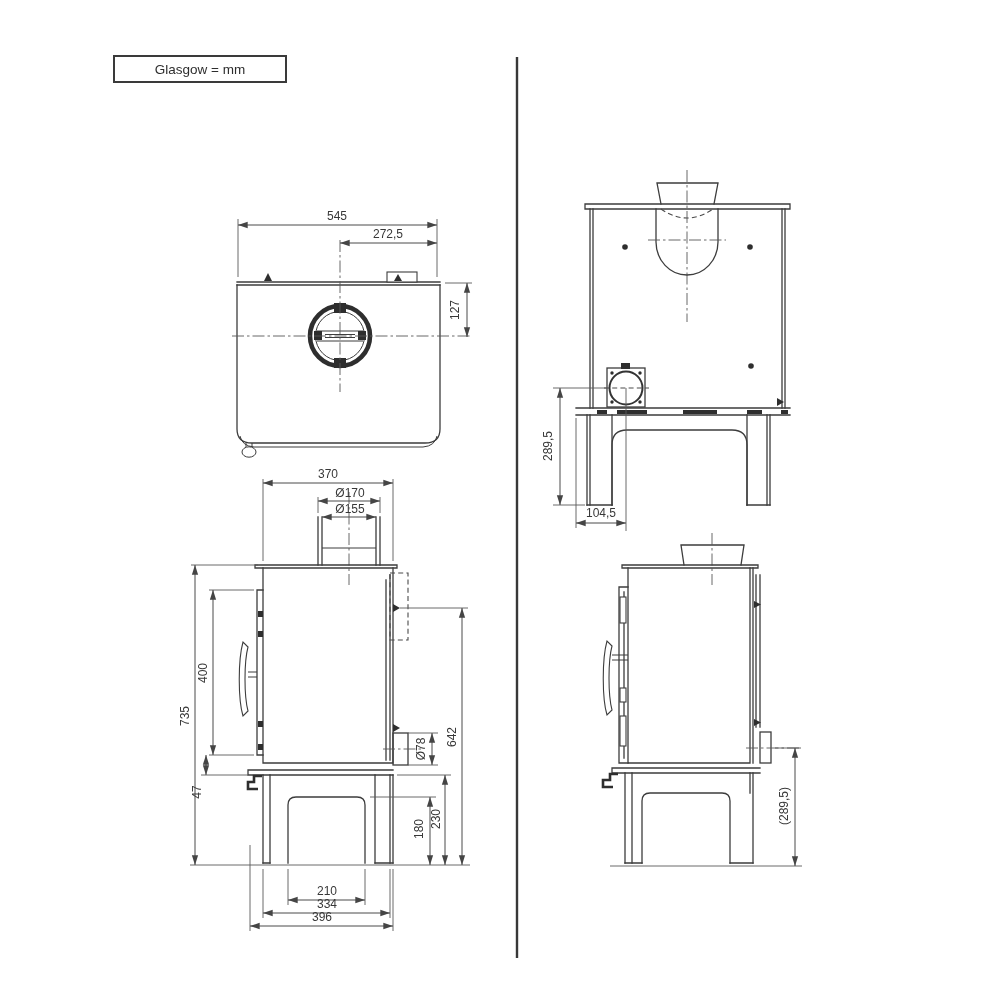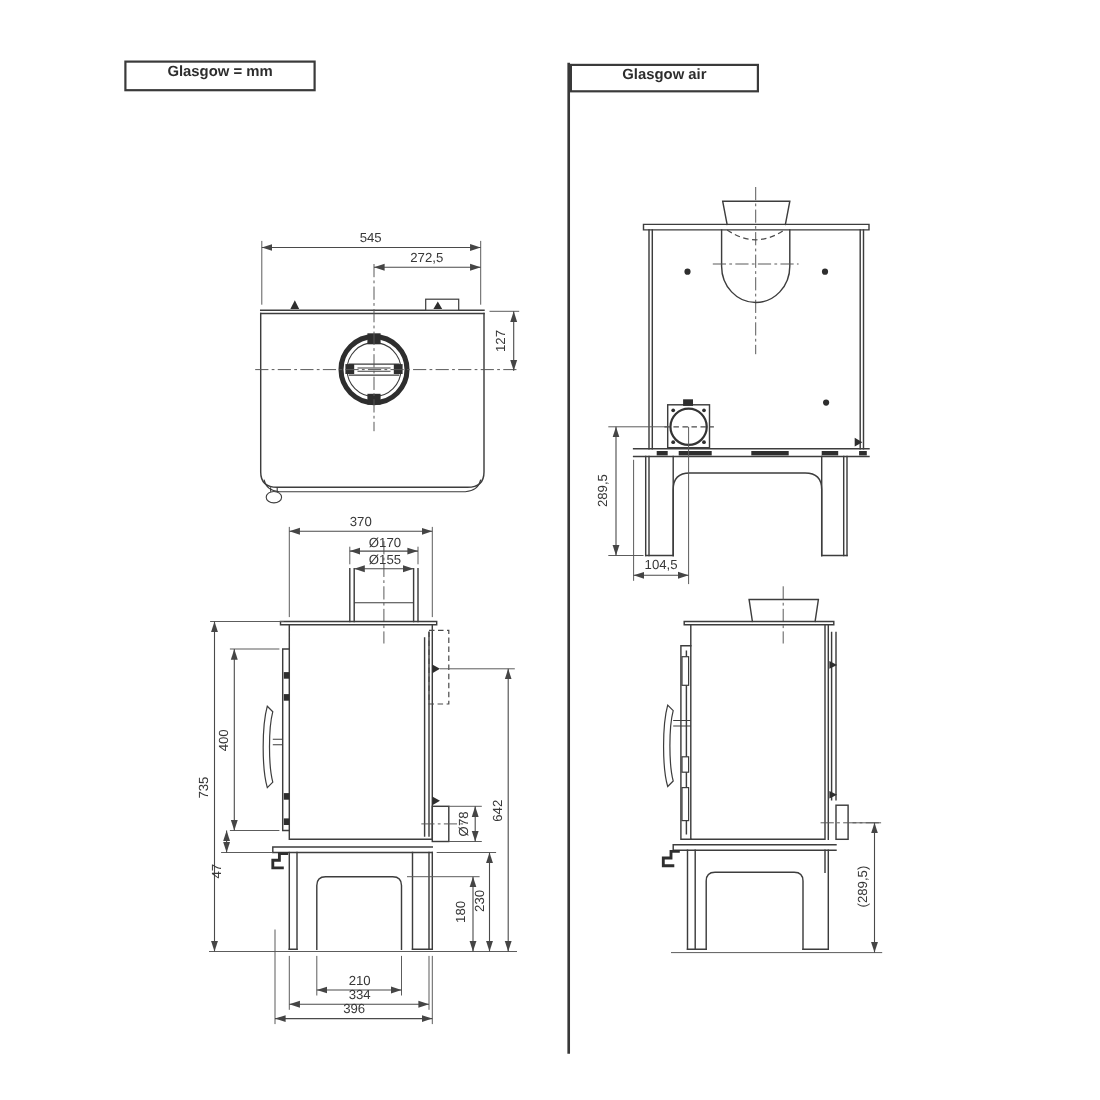--- a/index.html
+++ b/index.html
@@ -1,43 +1,40 @@
 <!DOCTYPE html>
 <html><head>
 <meta charset="utf-8">
 <style>
   html,body{margin:0;padding:0;background:#fff;}
   #page{position:relative;width:1000px;height:1000px;background:#fff;overflow:hidden;
         font-family:"Liberation Sans",sans-serif;}
   #page svg{position:absolute;left:0;top:0;}
-  .titlebox{position:absolute;display:flex;justify-content:center;
-    border:2px solid #3a3a3a;color:#2d2d2d;font-weight:bold;font-size:13.5px;background:#fff;box-sizing:border-box;}
+  .titlebox{position:absolute;display:flex;align-items:center;justify-content:center;
+    border:2px solid #3a3a3a;color:#2d2d2d;font-weight:normal;font-size:13.5px;background:#fff;box-sizing:border-box;}
   #ltitle{left:113px;top:55px;width:174px;height:28px;}
   #rtitle{left:518px;top:58px;width:172px;height:26px;}
   .ln{stroke:#3d3d3d;stroke-width:1.3;fill:none;stroke-linecap:square;}
   .ln2{stroke:#3d3d3d;stroke-width:1;fill:none;}
   .thk{stroke:#2e2e2e;stroke-width:4.6;fill:none;}
   .thin{stroke:#5a5a5a;stroke-width:0.9;fill:none;}
   .dim{stroke:#4a4a4a;stroke-width:1;fill:none;marker-start:url(#arr);marker-end:url(#arr);}
   .cl{stroke:#585858;stroke-width:0.9;fill:none;stroke-dasharray:12 3 2.5 3;}
   .dash{stroke:#4a4a4a;stroke-width:1.1;fill:none;stroke-dasharray:5 3.2;}
   .fil{fill:#2e2e2e;stroke:none;}
   .wfil{fill:#ffffff;stroke:#3d3d3d;stroke-width:1.1;}
   text{font-family:"Liberation Sans",sans-serif;font-size:12px;fill:#383838;}
 </style>
 </head>
 <body>
 
 <div id="page">
 
   <div id="ltitle" class="titlebox">
     <span>Glasgow = mm</span>
-  </div>
-  <div id="rtitle" class="titlebox">
-    <span>Glasgow air</span>
   </div>
 
   <svg width="1000" height="1000" viewBox="0 0 1000 1000">
     <defs>
       <marker id="arr" viewBox="0 0 10 8" refX="9.2" refY="4" markerWidth="10.5" markerHeight="8.5" orient="auto-start-reverse">
         <path d="M0,1 9.2,4 0,7 Z" fill="#454545"></path>
       </marker>
     </defs>
 
     <line x1="517" y1="57" x2="517" y2="958" stroke="#383838" stroke-width="2.4"></line>

